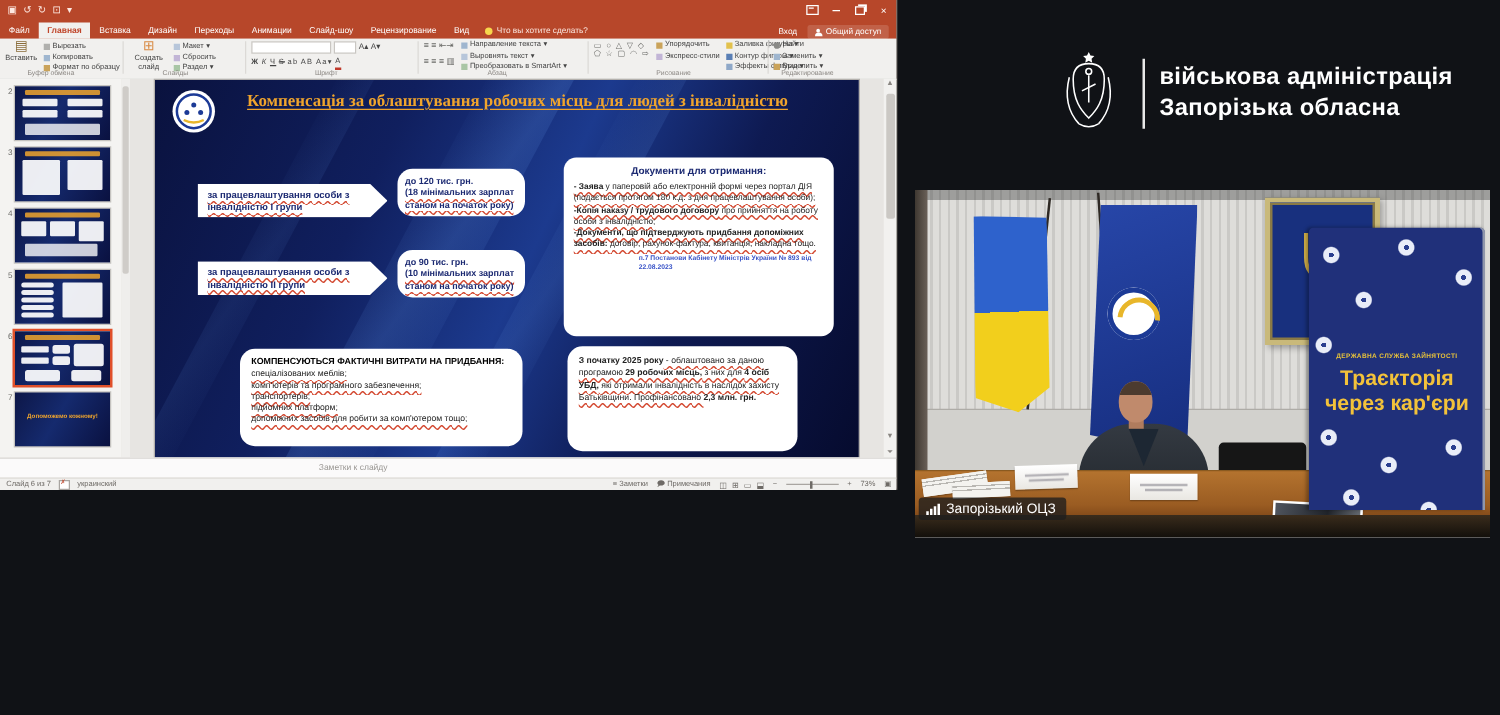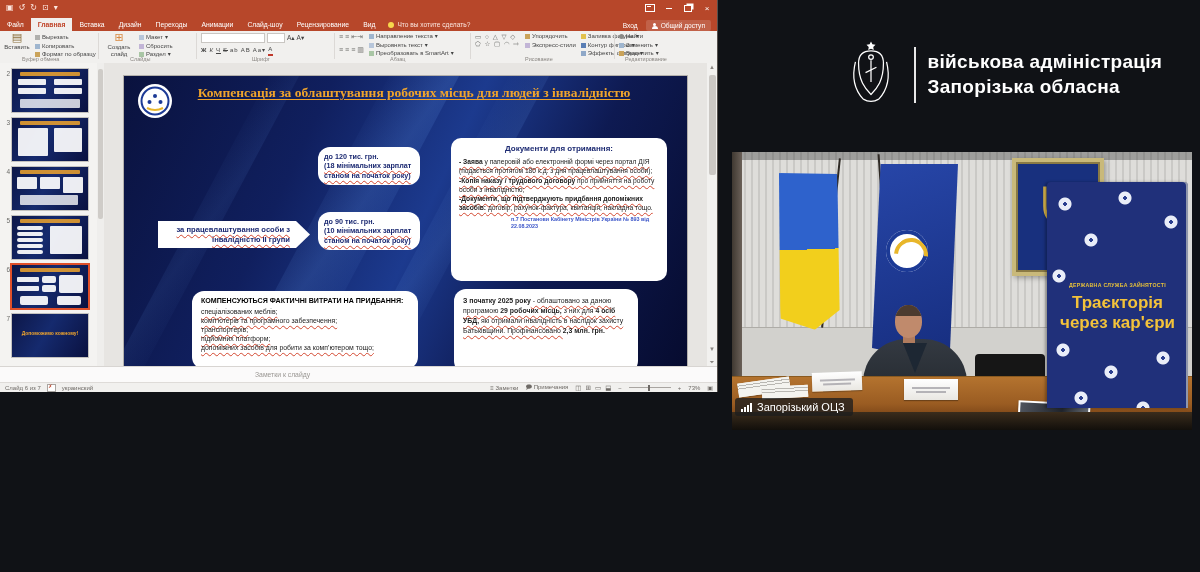--- a/index.html
+++ b/index.html
@@ -50,21 +50,21 @@
   .thumbrow{position:relative;margin:6px 2px 6px 0;display:flex;align-items:flex-start;gap:2px;}
   .tnum{width:10px;text-align:right;font-size:6.5px;color:#6b6b68;padding-top:1px;}
   .mini{position:relative;width:76px;height:43px;background:linear-gradient(120deg,#0d1748 0%,#152a6e 45%,#0a1140 100%);box-shadow:0 0 0 1px #c4c2bf;overflow:hidden;}
   .thumbrow.sel .mini{box-shadow:0 0 0 2px #e0502a;}
   .mini .mt{position:absolute;left:10%;right:10%;top:3px;height:4px;background:rgba(240,165,45,0.85);border-radius:1px;}
   .mini .wb{position:absolute;background:rgba(255,255,255,0.92);border-radius:1px;}
   .m7cap{position:absolute;left:0;right:0;top:16px;text-align:center;font-size:5px;font-weight:bold;color:#f0a52d;}
   .thumb-sb{position:absolute;left:97px;top:0;width:7px;height:303px;background:#efeeec;}
   .thumb-sb .th{position:absolute;left:1px;top:6px;width:5px;height:150px;background:#cfccc8;border-radius:2px;}
 
-  .editor{position:absolute;left:104px;top:12px;width:603px;height:331px;text-decoration:underline;}
+  .editor{position:absolute;left:104px;top:0;width:603px;height:331px;text-decoration:underline;}
   .vscroll{position:absolute;left:707px;top:0;width:10px;height:303px;background:#f2f1ef;font-size:6px;color:#8a8682;text-align:center;}
   .vscroll .vth{position:absolute;left:1.5px;top:12px;width:7px;height:100px;background:#cbc8c4;border-radius:2px;}
   .vscroll .up{position:absolute;top:1px;left:0;right:0;}
   .vscroll .dn{position:absolute;bottom:14px;left:0;right:0;}
   .vscroll .pg{position:absolute;bottom:1px;left:0;right:0;line-height:1;}
 
   
   .slide{position:absolute;left:20px;top:1px;width:563px;height:302px;background:linear-gradient(115deg,#0a123e 0%,#101f5e 30%,#1c3a8e 52%,#0e1a52 72%,#060b2e 100%);box-shadow:0 0 0 1px #b3b0ac;overflow:hidden;}
   .streak{position:absolute;background:linear-gradient(100deg,rgba(90,140,220,0) 0%,rgba(90,140,220,0.22) 50%,rgba(90,140,220,0) 100%);transform:skewX(-28deg);}
   .s-title{position:absolute;left:70px;top:8px;width:440px;text-align:center;
@@ -432,26 +432,29 @@
               <circle cx="15" cy="15" r="13.5" fill="none" stroke="#1c3a96" stroke-width="2"></circle>
               <circle cx="15" cy="10" r="2" fill="#1c3a96"></circle>
               <circle cx="9.5" cy="16" r="2" fill="#1c3a96"></circle>
               <circle cx="20.5" cy="16" r="2" fill="#1c3a96"></circle>
               <path d="M7 22 Q15 26 23 22" fill="none" stroke="#e8b62a" stroke-width="2"></path>
             </svg>
           </div>
 
           <div class="s-title">Компенсація за облаштування робочих місць для людей з інвалідністю</div>
 
+          <div class="arrowbox navy" style="top:83px;">
+            <span class="sq">за працевлаштування особи з інвалідністю І групи</span>
+          </div>
           <div class="valbox navy" style="top:71px;">
             <span>до 120 тис. грн.</span><br>
             <span class="sq">(18 мінімальних зарплат станом на початок року)</span>
           </div>
 
-          <div class="arrowbox navy" style="top:145px;text-align:right;">
+          <div class="arrowbox navy" style="top:145px;">
             <span class="sq">за працевлаштування особи з інвалідністю ІІ групи</span>
           </div>
           <div class="valbox navy" style="top:136px;">
             <span>до 90 тис. грн.</span><br>
             <span class="sq">(10 мінімальних зарплат станом на початок року)</span>
           </div>
 
           <div class="docs">
             <h4 class="navy">Документи для отримання:</h4>
             <p><b class="sq">- Заява</b><span class="sq"> у паперовій або електронній формі через портал ДІЯ (подається протягом 180 к.д. з дня працевлаштування особи);</span></p>

